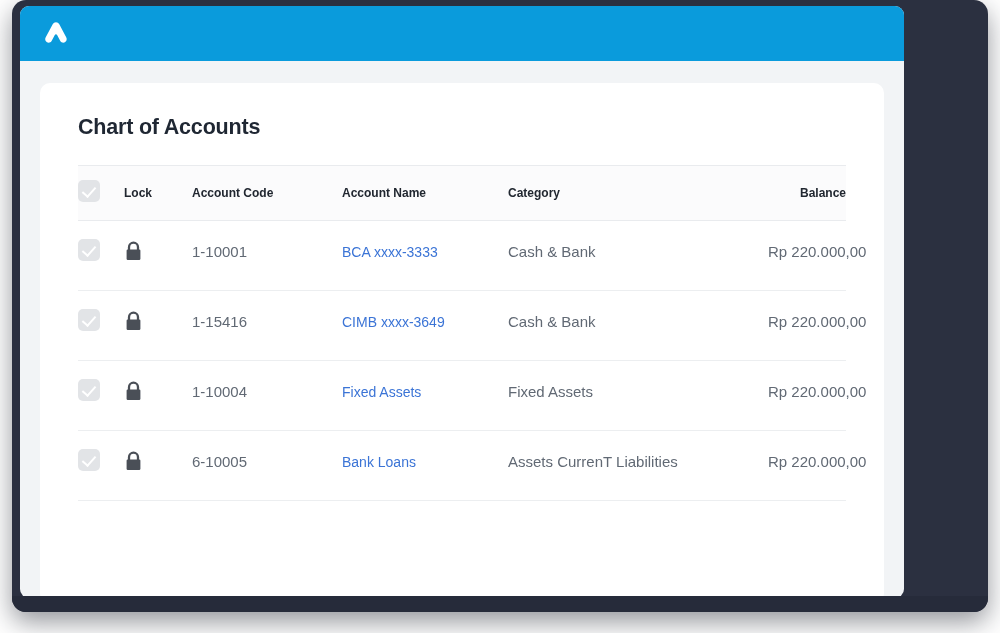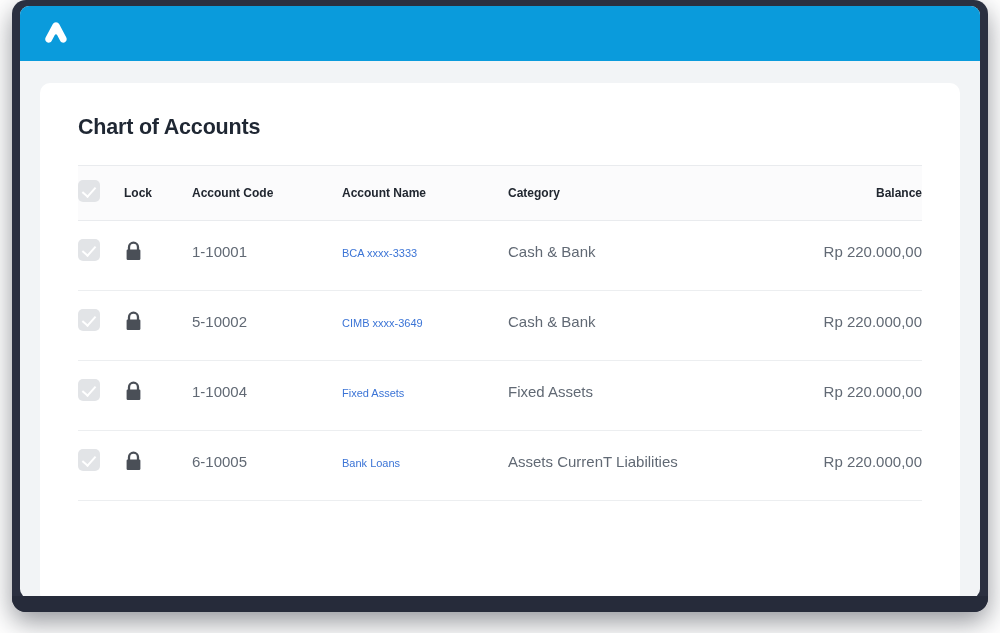--- a/index.html
+++ b/index.html
@@ -31,21 +31,21 @@
     position: absolute;
     left: 0; right: 0; bottom: 0;
     height: 16px;
     background: #262b3a;
   }
 
   #viewport {
     position: absolute;
     left: 8px;
     top: 6px;
-    width: 960px;
+    width: 884px;
     height: 592px;
     background: #f2f4f6;
     border-radius: 9px;
     overflow: hidden;
   }
 
   
   #app-bar {
     position: relative;
     height: 55px;
@@ -138,21 +138,21 @@
     border-width: 0 2.2px 2.2px 0;
     transform: rotate(42deg);
   }
 
   
   .lock-icon { display: block; }
 
   .acct-link {
     color: #3b74d6;
     text-decoration: none;
-    font-size: 11px;
+    font-size: 14px;
   }
   .code-cell { color: #5c6470; }
   .balance-cell { color: #5c6470; }
   .cat-cell { color: #5c6470; }
 </style>
 </head>
 <body>
 
 <div id="screen-frame">
   <div id="viewport">
@@ -209,21 +209,21 @@
               <span class="checkbox"></span>
             </td>
             <td class="col-lock">
               <span>
                 <svg class="lock-icon" width="19" height="21" viewBox="0 0 19 21" xmlns="http://www.w3.org/2000/svg" aria-hidden="true">
                   <path d="M5.0 9.0 V6.2 a4.5 4.5 0 0 1 9.0 0 V9.0" fill="none" stroke="#4a4f57" stroke-width="2.3"></path>
                   <rect x="2.6" y="8.6" width="13.8" height="10.4" rx="1.2" fill="#4a4f57"></rect>
                 </svg>
               </span>
             </td>
-            <td class="col-code code-cell">5-10002</td>
+            <td class="col-code code-cell">1-15416</td>
             <td class="col-name">
               <a class="acct-link" href="#">CIMB xxxx-3649</a>
             </td>
             <td class="col-cat cat-cell">Cash &amp; Bank</td>
             <td class="col-balance balance-cell">Rp 220.000,00</td>
           </tr>
 
 
           <tr>
             <td class="col-check">

